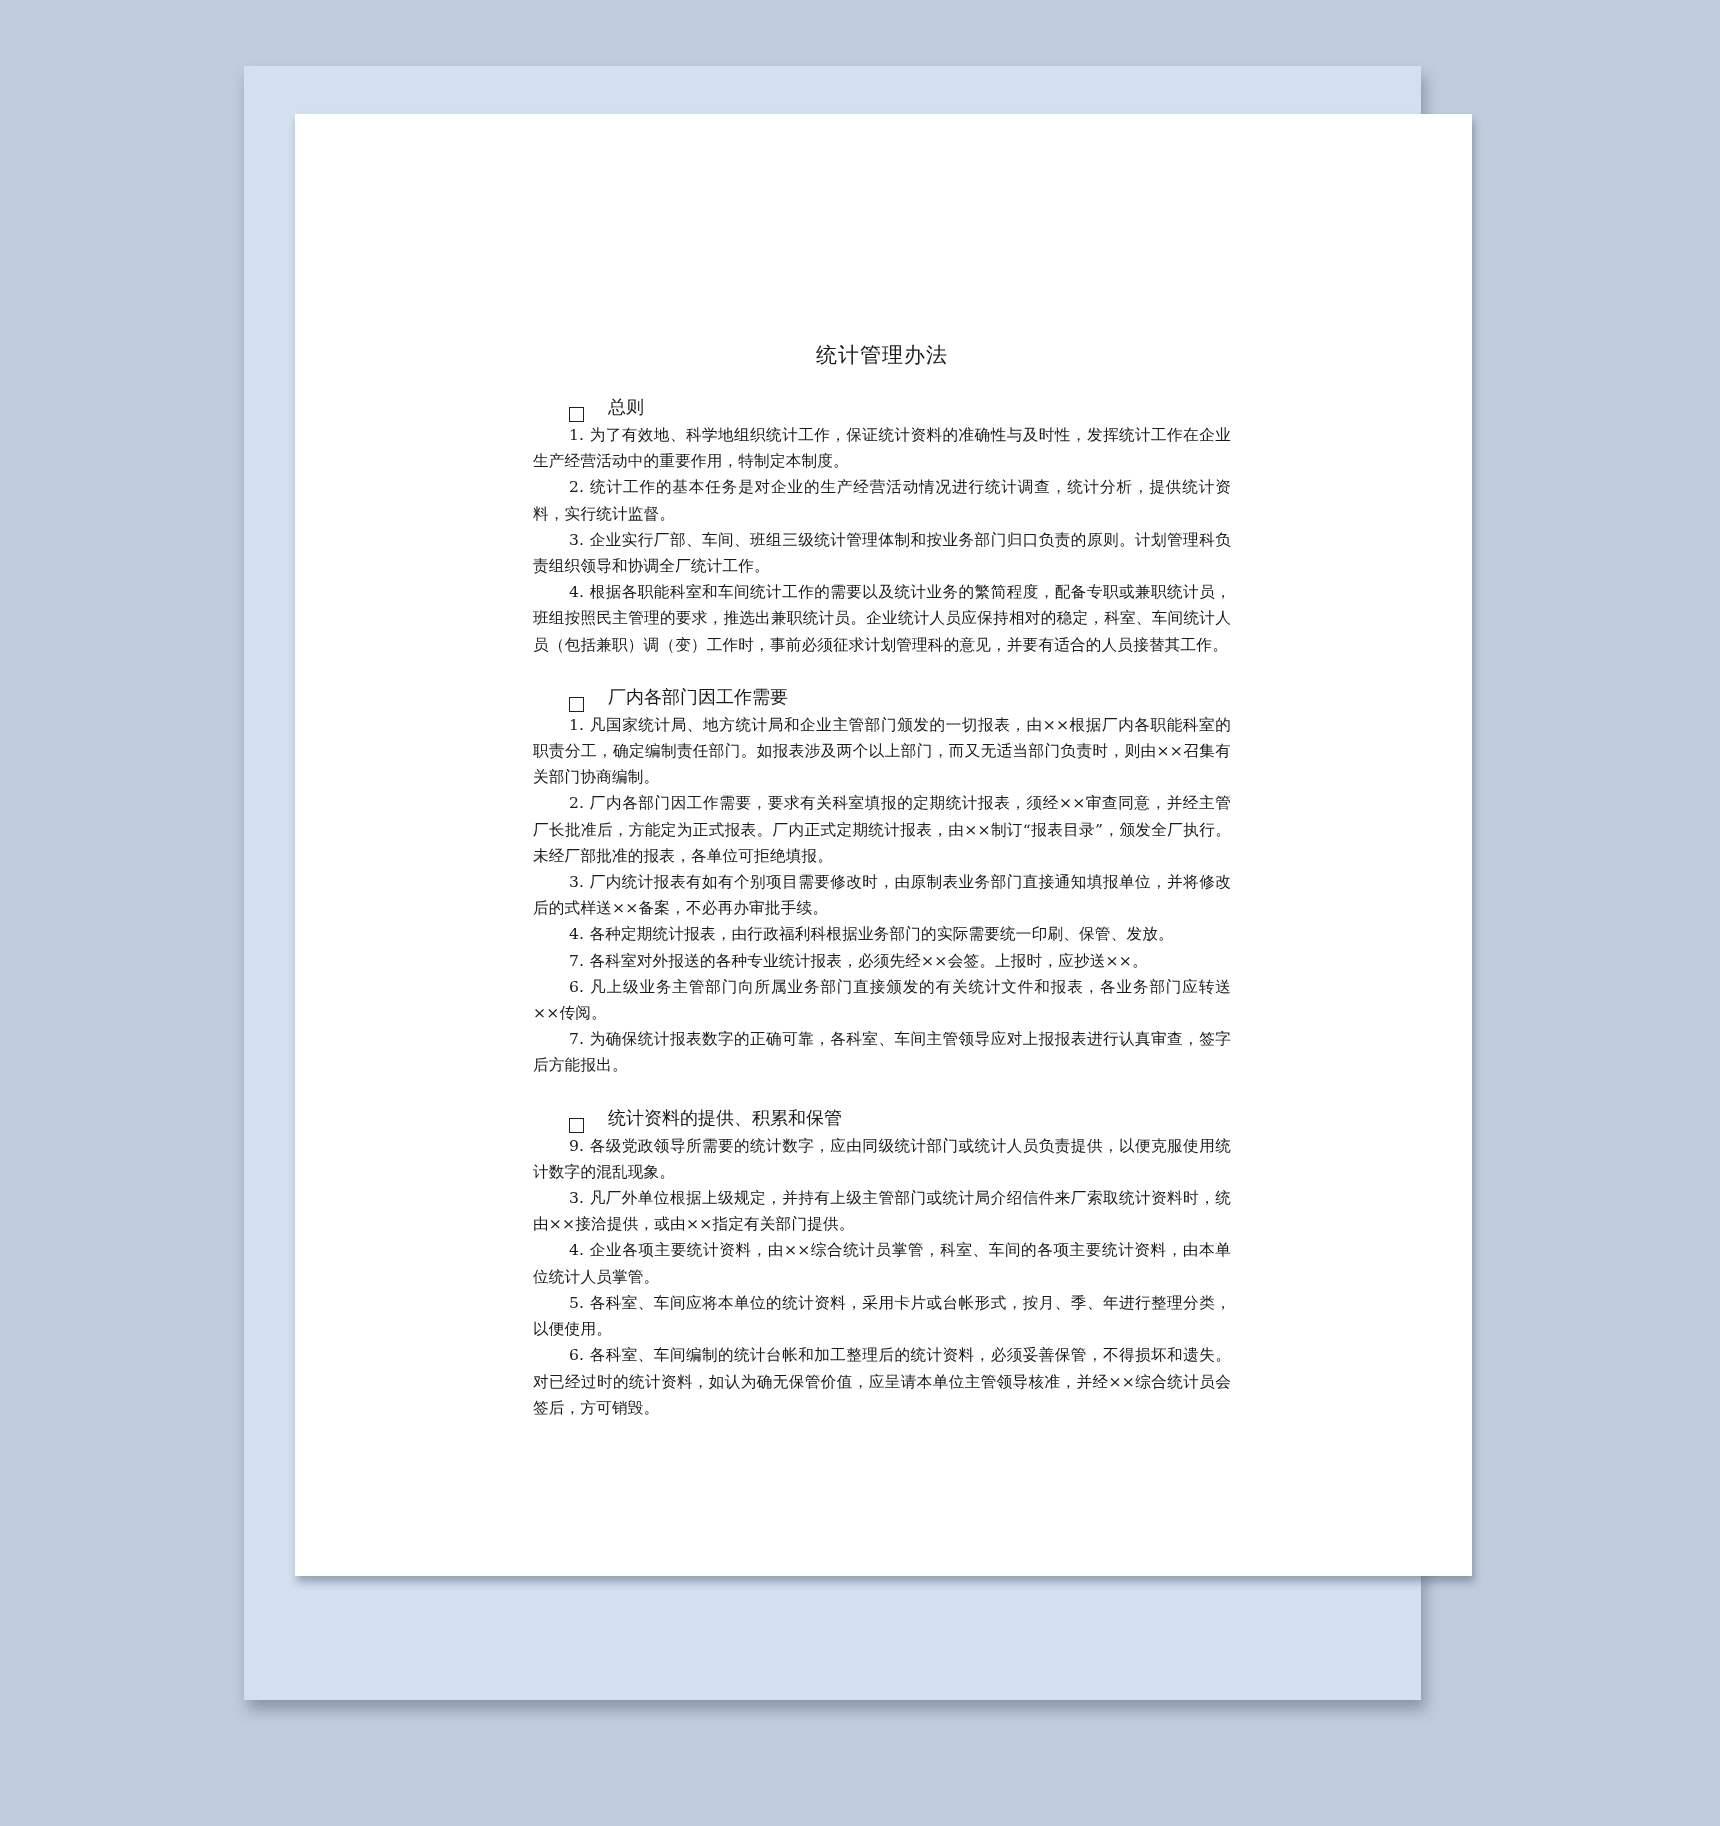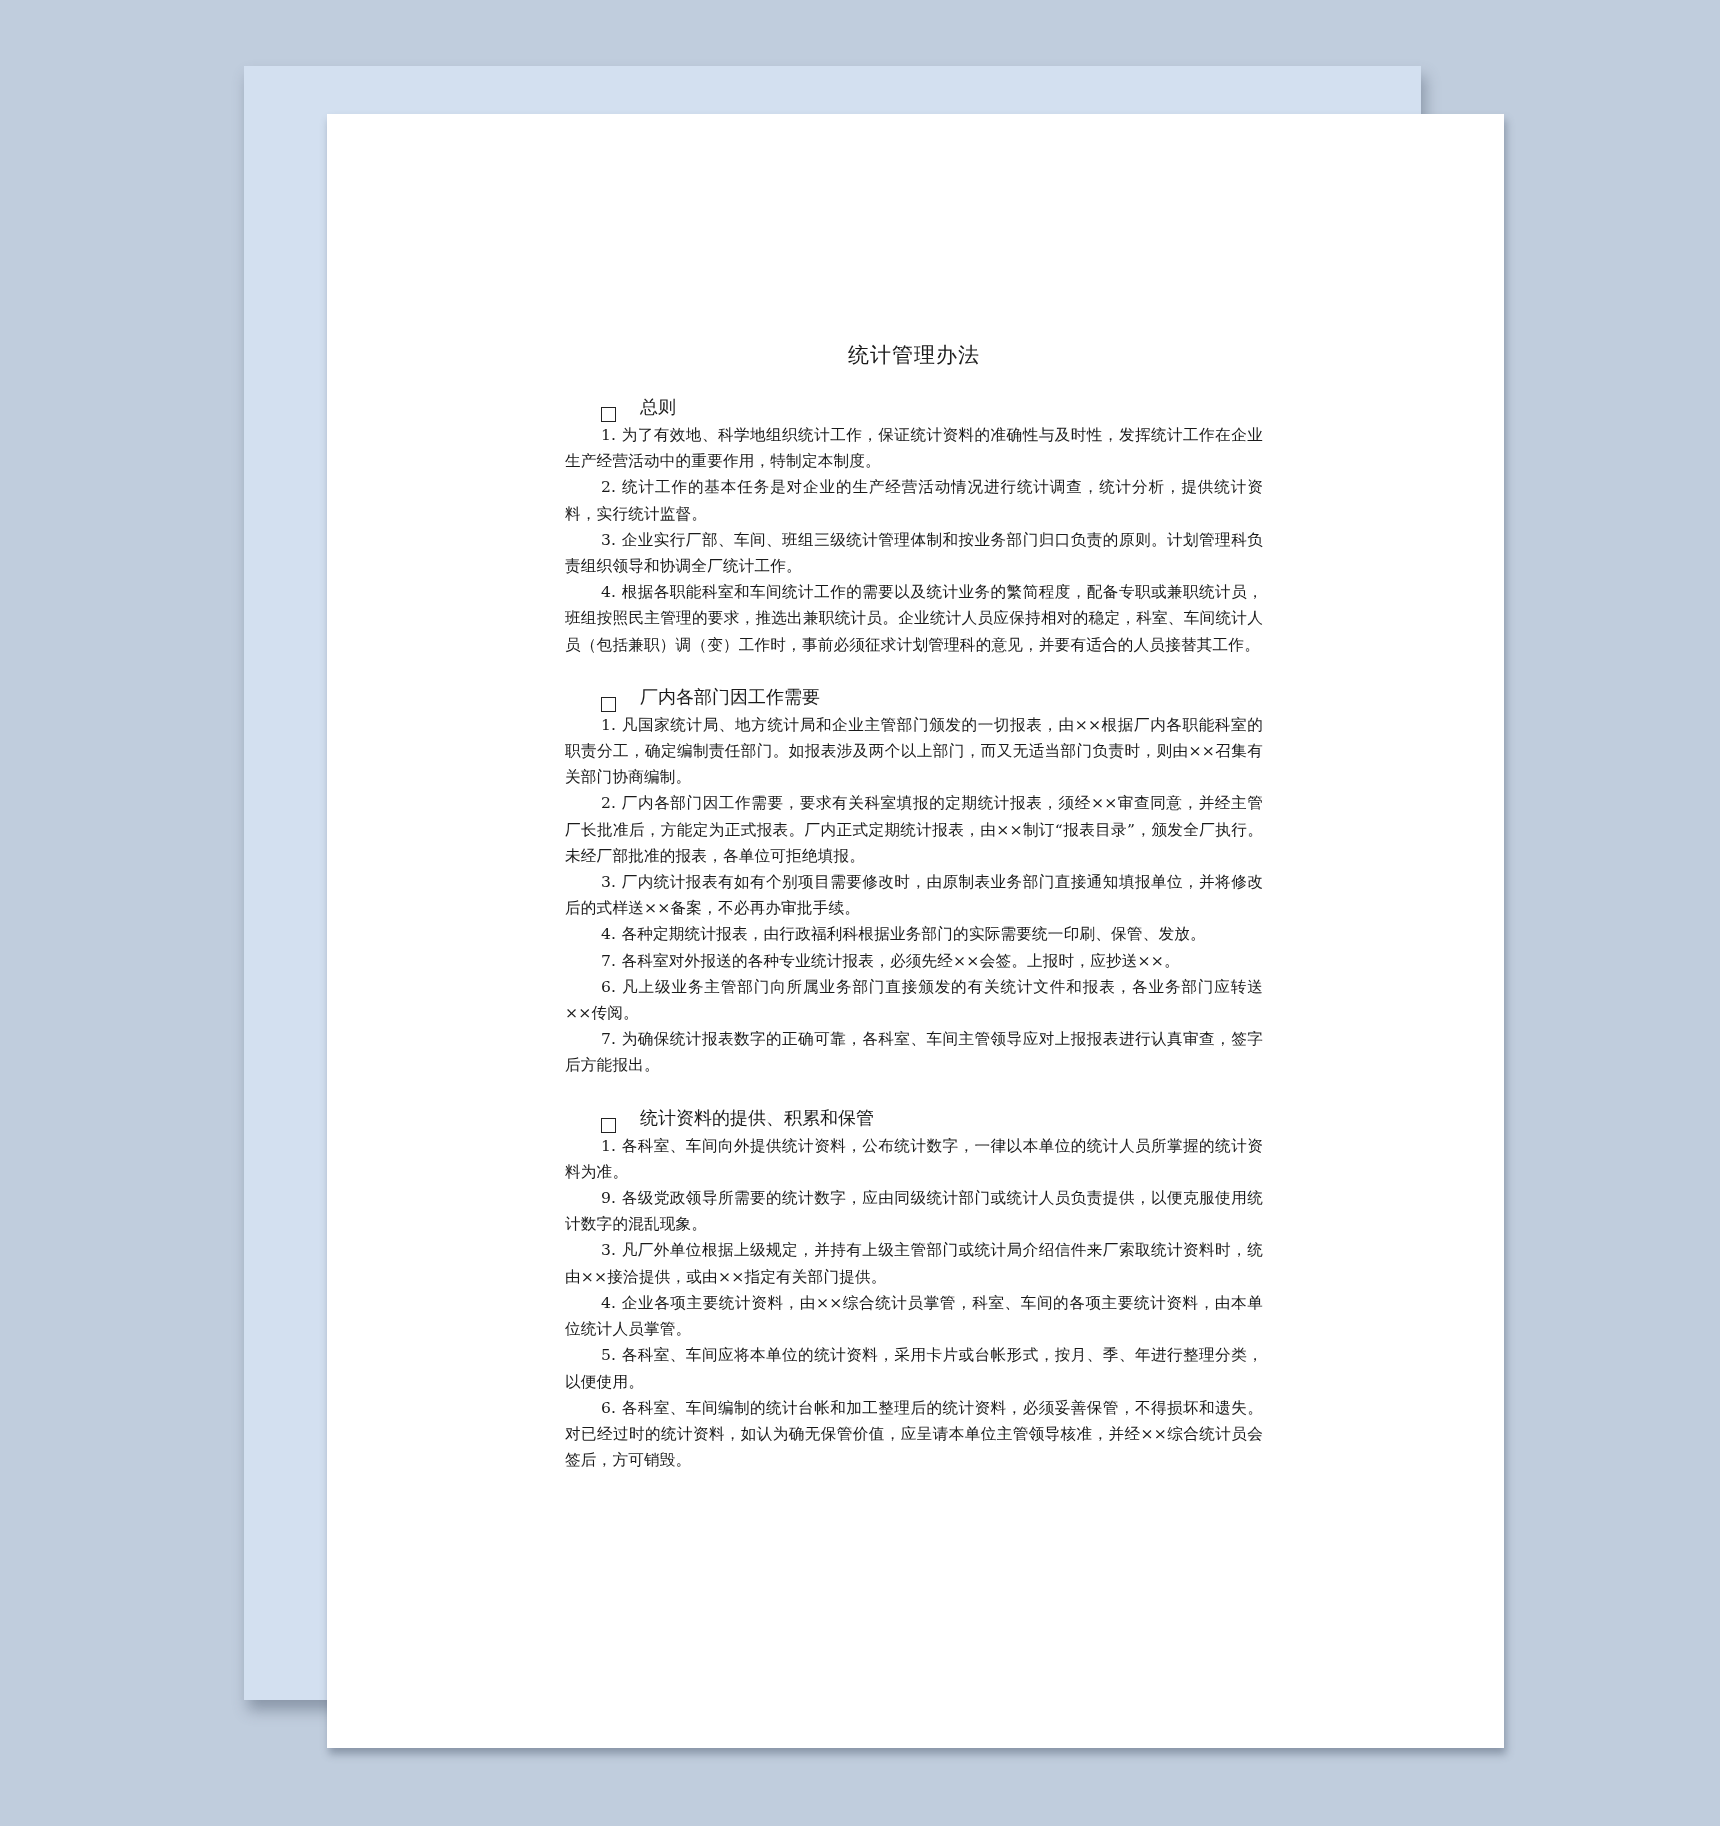--- a/index.html
+++ b/index.html
@@ -14,24 +14,23 @@
   .back-page {
     position: absolute;
     left: 244px; top: 66px;
     width: 1177px; height: 1634px;
     background: #d3e0f0;
     box-shadow: 4px 10px 14px rgba(70,85,105,0.45);
   }
   .front-page {
     position: absolute;
     left: 295px; top: 114px;
-    width: 1177px; height: 1634px;
+    width: 1177px; height: 1462px;
     background: #ffffff;
     box-shadow: 2px 6px 8px rgba(70,85,105,0.45);
-    margin-left: 32px;
   }
   .content {
     position: absolute;
     left: 238px; top: 226px;
     width: 698px;
   }
   .doc-title {
     text-align: center;
     font-size: 21px;
     line-height: 30px;
@@ -93,21 +92,20 @@
       <p class="para">7. 各科室对外报送的各种专业统计报表，必须先经××会签。上报时，应抄送××。</p>
       <p class="para">6. 凡上级业务主管部门向所属业务部门直接颁发的有关统计文件和报表，各业务部门应转送××传阅。</p>
       <p class="para">7. 为确保统计报表数字的正确可靠，各科室、车间主管领导应对上报报表进行认真审查，签字后方能报出。</p>
     </div>
 
     <div class="section">
       <div class="section-heading">
         <span class="check-box"></span>
         <span>统计资料的提供、积累和保管</span>
       </div>
-      <p class="para">1. 各科室、车间向外提供统计资料，公布统计数字，一律以本单位的统计人员所掌握的统计资料为准。</p>
       <p class="para">9. 各级党政领导所需要的统计数字，应由同级统计部门或统计人员负责提供，以便克服使用统计数字的混乱现象。</p>
       <p class="para">3. 凡厂外单位根据上级规定，并持有上级主管部门或统计局介绍信件来厂索取统计资料时，统由××接洽提供，或由××指定有关部门提供。</p>
       <p class="para">4. 企业各项主要统计资料，由××综合统计员掌管，科室、车间的各项主要统计资料，由本单位统计人员掌管。</p>
       <p class="para">5. 各科室、车间应将本单位的统计资料，采用卡片或台帐形式，按月、季、年进行整理分类，以便使用。</p>
       <p class="para">6. 各科室、车间编制的统计台帐和加工整理后的统计资料，必须妥善保管，不得损坏和遗失。对已经过时的统计资料，如认为确无保管价值，应呈请本单位主管领导核准，并经××综合统计员会签后，方可销毁。</p>
     </div>
   </div>
 </div>
 
 </body></html>

